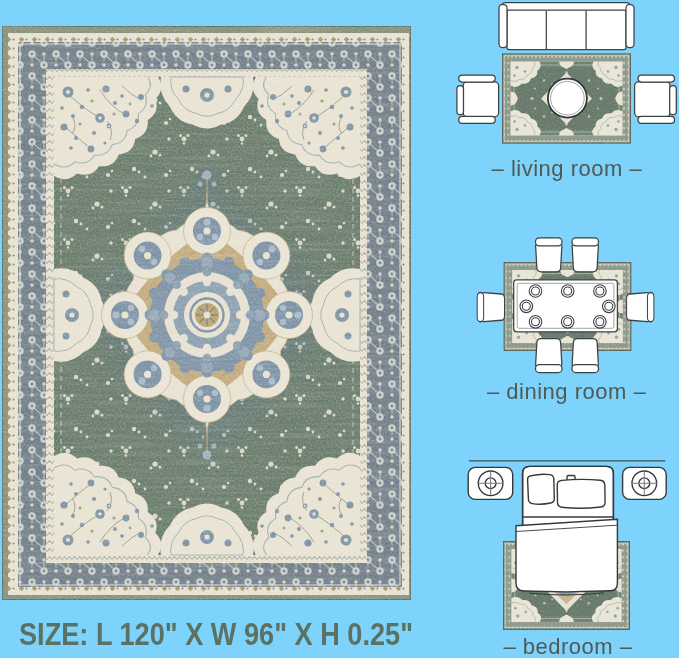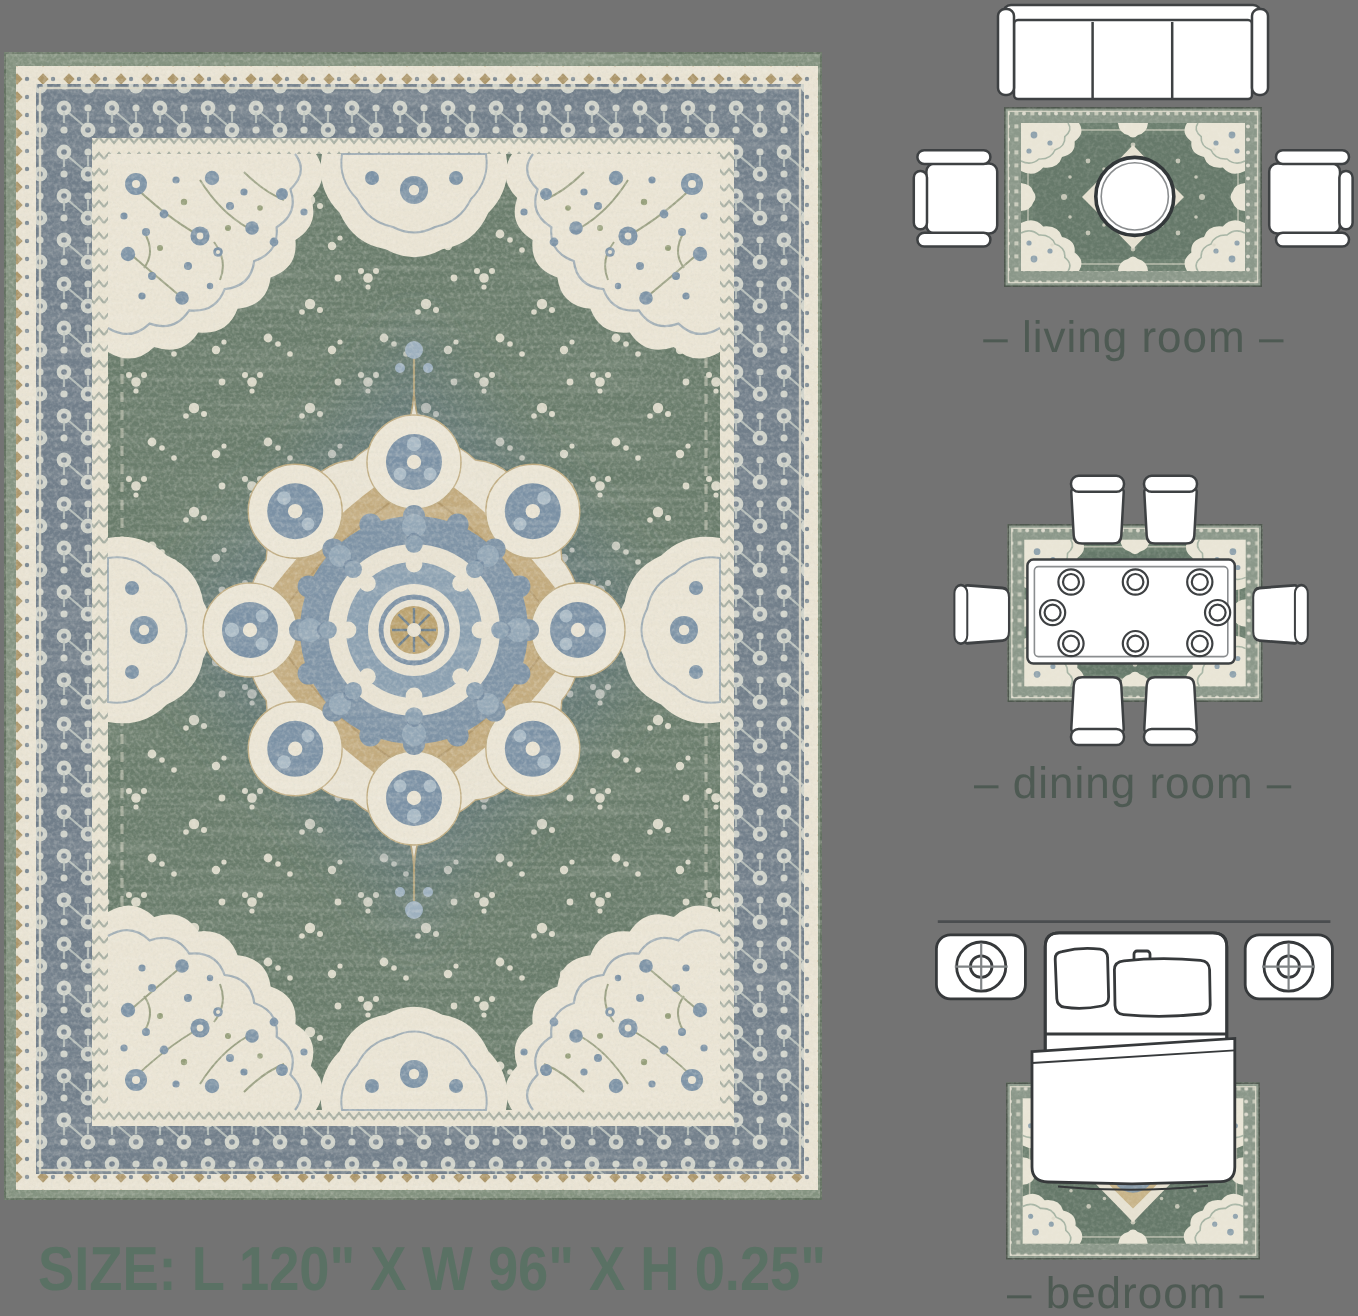--- a/index.html
+++ b/index.html
@@ -1,16 +1,16 @@
 <!DOCTYPE html>
 <html><head>
 <meta charset="utf-8">
 <style>
 html,body{margin:0;padding:0;background:#ffffff;}
-#canvas{position:relative;width:679px;height:658px;overflow:hidden;background:#737373;font-family:"Liberation Sans",sans-serif;}
+#canvas{position:relative;width:679px;height:658px;overflow:hidden;background:#7dd3fc;font-family:"Liberation Sans",sans-serif;}
 </style>
 </head>
 <body>
 <div id="canvas">
 <svg width="679" height="658" viewBox="0 0 679 658" xmlns="http://www.w3.org/2000/svg">
 <defs>
   <filter id="soft" x="-30%" y="-30%" width="160%" height="160%">
           <feGaussianBlur stdDeviation="9"></feGaussianBlur>
         </filter>
   <filter id="grainC" x="0" y="0" width="100%" height="100%">

